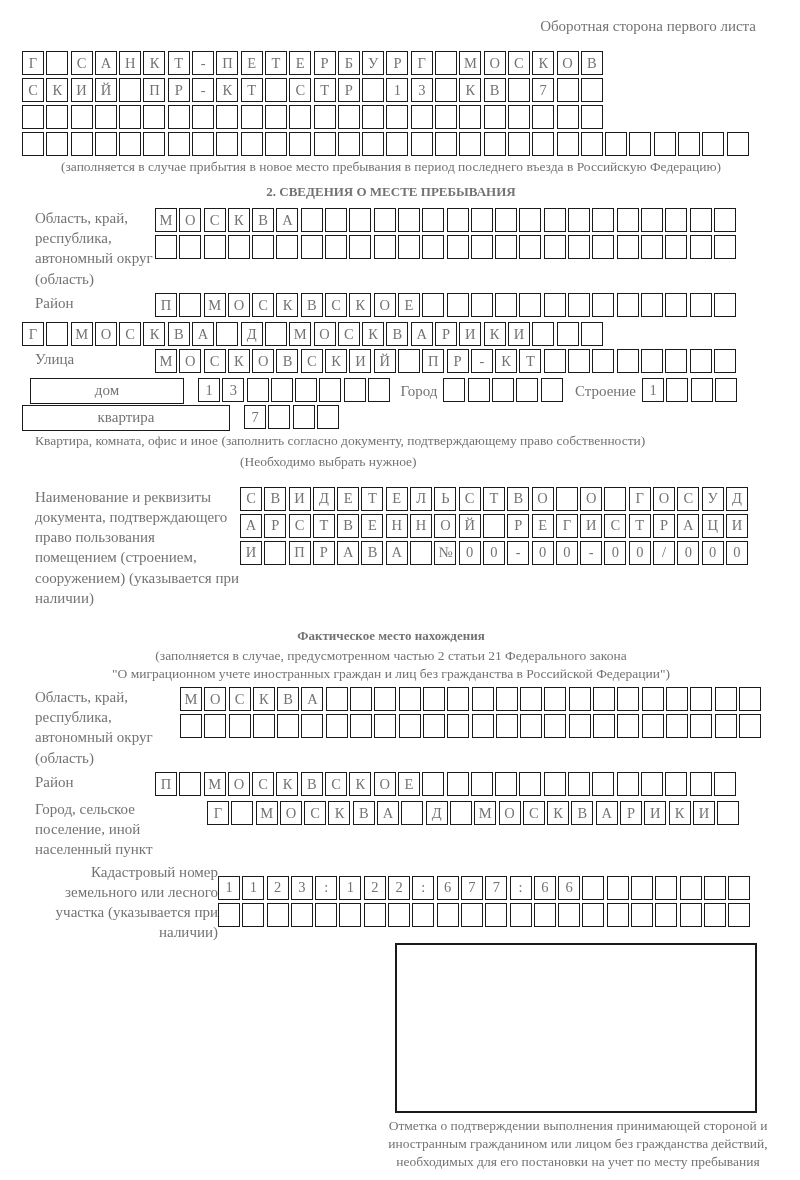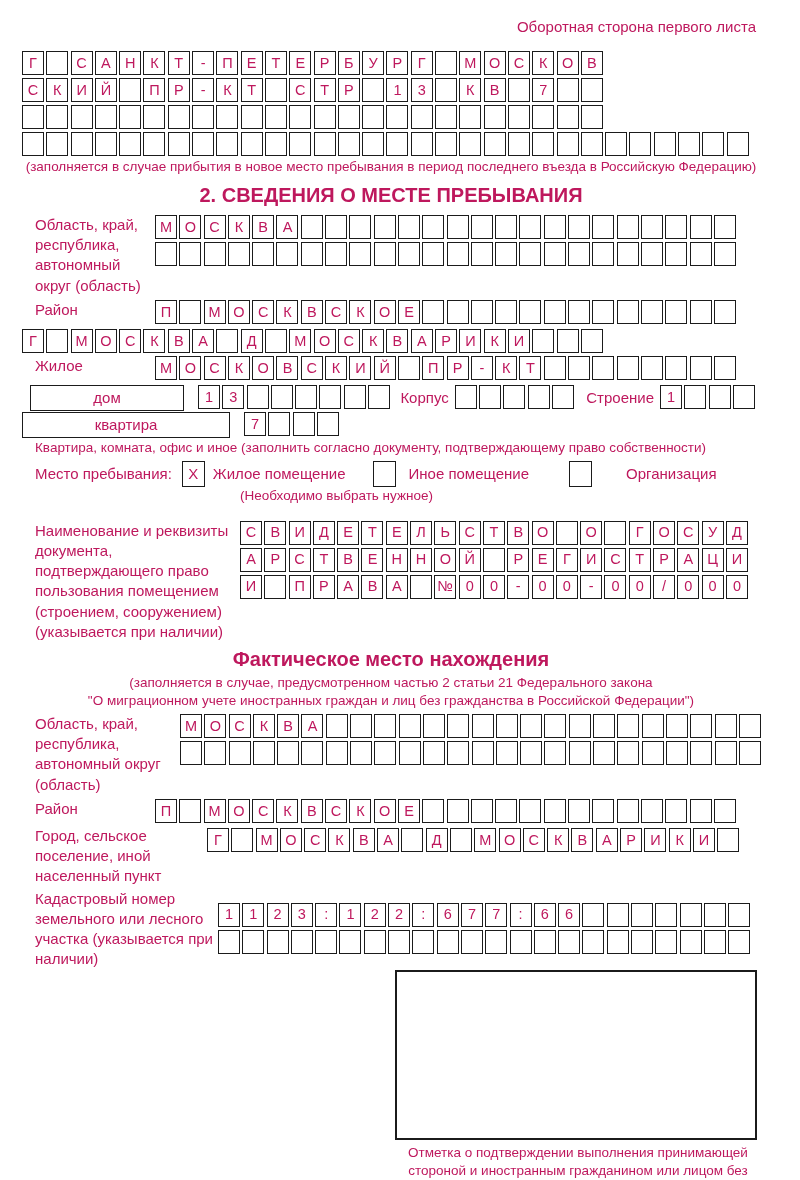--- a/index.html
+++ b/index.html
@@ -1,40 +1,40 @@
 <!DOCTYPE html>
 <html><head>
 <meta charset="utf-8">
 <style>
   html,body { margin:0; padding:0; background:#fff; }
   .page {
     width:800px; height:1180px; box-sizing:border-box;
     padding:8px 40px 0 22px; position:relative; overflow:hidden;
-    font-family:Liberation Sans, sans-serif; color:#be185d; background:#fff;
+    font-family:Liberation Serif, serif; color:#737373; background:#fff;
   }
   .header-note { text-align:right; font-size:15px; margin:10px 4px 16px 0; }
   .frow { display:flex; align-items:flex-start; }
   .lab { flex:none; font-size:15px; line-height:1.35; box-sizing:border-box; padding-left:13px; }
   .lw153{width:153px; padding-left:33px;}
   .lw133{width:133px;}
   .lw155{width:155px;}
   .lw158{width:158px;}
   .lw185{width:185px;}
-  .lw196{width:196px;}
+  .lw196{width:196px;text-align:right;}
   .lw218{width:218px;}
   .cellrow { display:flex; margin-bottom:3px; }
   .cell {
     width:22px; height:24px; flex:none; box-sizing:border-box;
     border:1.7px solid #1b1b1b; margin-right:2.3px;
     display:flex; align-items:center; justify-content:center;
     font-size:14.5px; line-height:1;
   }
   .caption { font-size:13.5px; line-height:1.25; margin:1px 0 4px 0; }
   .center { text-align:center; }
-  .sec-title { text-align:center; font-weight:bold; font-size:20px; margin:8px 0 8px; }
+  .sec-title { text-align:center; font-weight:bold; font-size:13px; margin:8px 0 8px; }
   .big-box {
     flex:none; height:26px; box-sizing:border-box; border:1.7px solid #1b1b1b;
     display:flex; align-items:center; justify-content:center; font-size:15px;
   }
   .inline-lab { font-size:15px; line-height:26px; flex:none; }
   .checkbox {
     width:23px; height:26px; flex:none; box-sizing:border-box; border:1.7px solid #1b1b1b;
     display:flex; align-items:center; justify-content:center; font-size:15px;
   }
   .stamp-box { margin-left:373px; width:362px; height:170px; border:2px solid #1b1b1b; box-sizing:border-box; }
@@ -277,21 +277,21 @@
         <span class="cell">И</span>
         <span class="cell">К</span>
         <span class="cell">И</span>
         <span class="cell"></span>
         <span class="cell"></span>
         <span class="cell"></span>
       </div>
   </div>
 
   <div class="frow">
-    <div class="lab lw133">Жилое</div>
+    <div class="lab lw133">Улица</div>
     <div class="cellrow">
         <span class="cell">М</span>
         <span class="cell">О</span>
         <span class="cell">С</span>
         <span class="cell">К</span>
         <span class="cell">О</span>
         <span class="cell">В</span>
         <span class="cell">С</span>
         <span class="cell">К</span>
         <span class="cell">И</span>
@@ -318,21 +318,21 @@
     <div class="cellrow" style="margin-left:14px;">
         <span class="cell">1</span>
         <span class="cell">3</span>
         <span class="cell"></span>
         <span class="cell"></span>
         <span class="cell"></span>
         <span class="cell"></span>
         <span class="cell"></span>
         <span class="cell"></span>
       </div>
-    <div class="inline-lab" style="margin:0 6px 0 8px;">Корпус</div>
+    <div class="inline-lab" style="margin:0 6px 0 8px;">Город</div>
     <div class="cellrow">
         <span class="cell"></span>
         <span class="cell"></span>
         <span class="cell"></span>
         <span class="cell"></span>
         <span class="cell"></span>
       </div>
     <div class="inline-lab" style="margin:0 6px 0 10px;">Строение</div>
     <div class="cellrow">
         <span class="cell">1</span>
@@ -346,29 +346,20 @@
     <div class="big-box" style="width:208px;">квартира</div>
     <div class="cellrow" style="margin-left:14px;">
         <span class="cell">7</span>
         <span class="cell"></span>
         <span class="cell"></span>
         <span class="cell"></span>
       </div>
   </div>
   <div class="caption" style="margin-left:13px;">Квартира, комната, офис и иное (заполнить согласно документу, подтверждающему право собственности)</div>
 
-  <div class="frow" style="margin-left:13px; margin-top:3px;">
-    <div class="inline-lab">Место пребывания:</div>
-    <div class="checkbox" style="margin-left:10px;">X</div>
-    <div class="inline-lab" style="margin-left:8px;">Жилое помещение</div>
-    <div class="checkbox" style="margin-left:28px;"></div>
-    <div class="inline-lab" style="margin-left:12px;">Иное помещение</div>
-    <div class="checkbox" style="margin-left:40px;"></div>
-    <div class="inline-lab" style="margin-left:34px;">Организация</div>
-  </div>
   <div class="caption" style="margin-left:218px;">(Необходимо выбрать нужное)</div>
 
   <div class="frow" style="margin-top:16px;">
     <div class="lab lw218">Наименование и реквизиты документа, подтверждающего право пользования помещением (строением, сооружением) (указывается при наличии)</div>
     <div>
       <div class="cellrow">
           <span class="cell">С</span>
           <span class="cell">В</span>
           <span class="cell">И</span>
           <span class="cell">Д</span>
@@ -432,21 +423,21 @@
           <span class="cell">0</span>
           <span class="cell">0</span>
           <span class="cell">/</span>
           <span class="cell">0</span>
           <span class="cell">0</span>
           <span class="cell">0</span>
         </div>
     </div>
   </div>
 
-  <div class="sec-title" style="margin:6px 0 4px;">Фактическое место нахождения</div>
+  <div class="sec-title" style="margin:20px 0 4px;">Фактическое место нахождения</div>
   <div class="caption center" style="margin-bottom:0;">(заполняется в случае, предусмотренном частью 2 статьи 21 Федерального закона</div>
   <div class="caption center">"О миграционном учете иностранных граждан и лиц без гражданства в Российской Федерации")</div>
 
   <div class="frow mb4">
     <div class="lab lw158">Область, край, республика, автономный округ (область)</div>
     <div>
       <div class="cellrow">
           <span class="cell">М</span>
           <span class="cell">О</span>
           <span class="cell">С</span>

